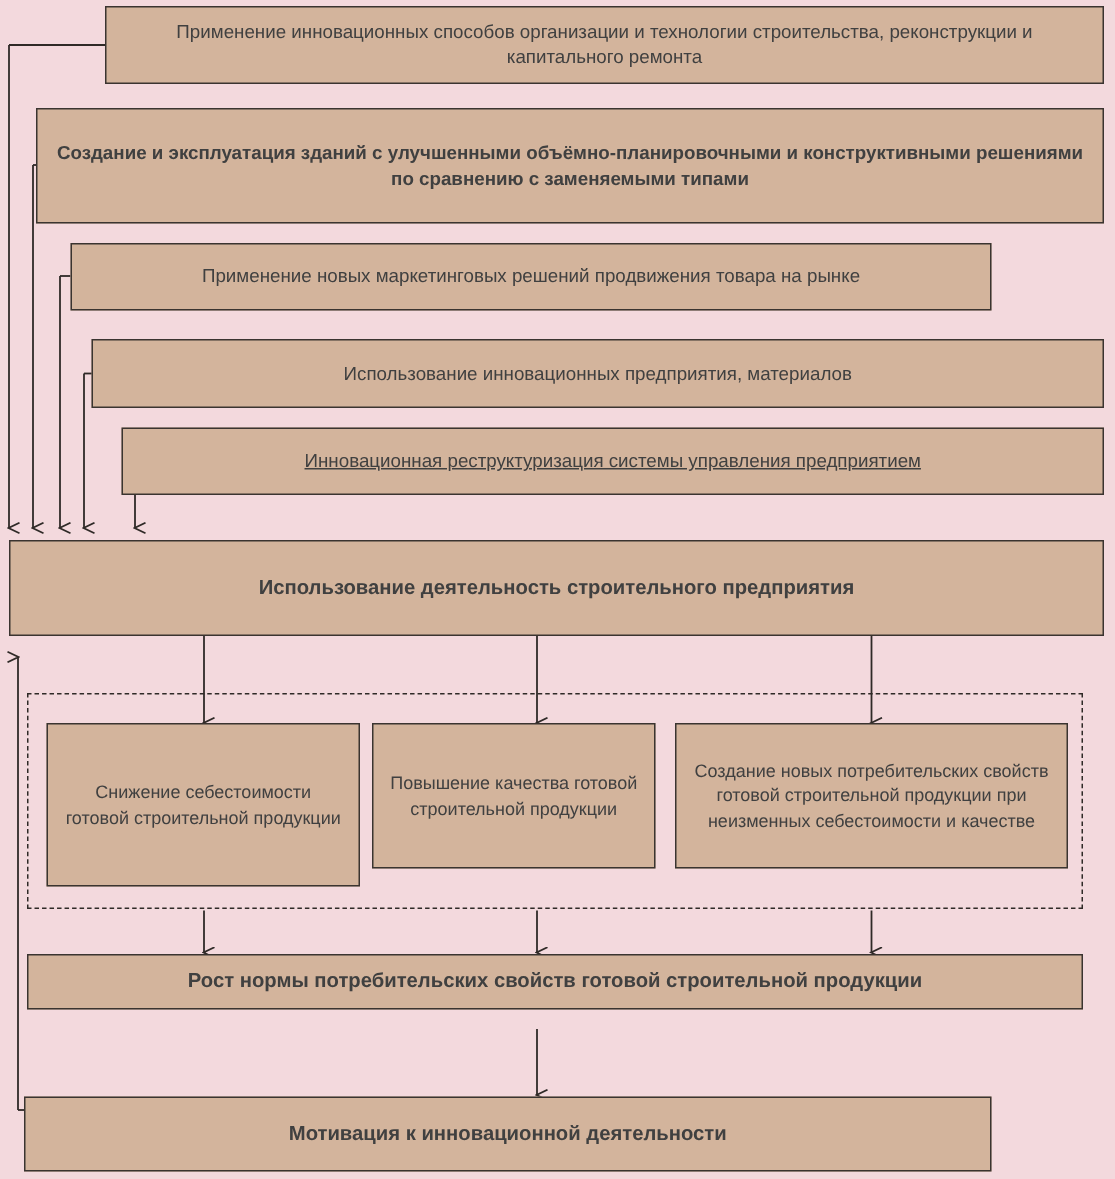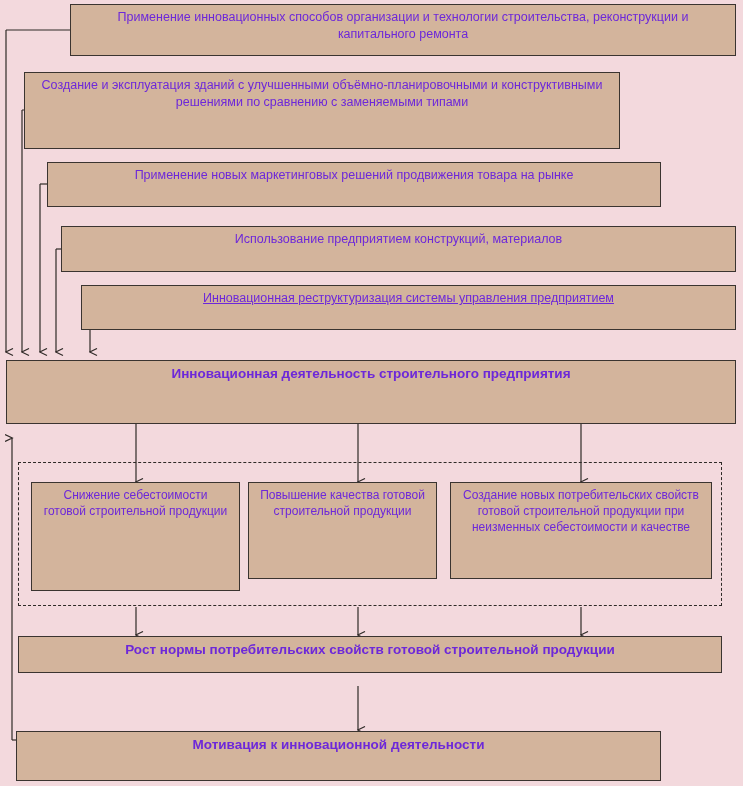--- a/index.html
+++ b/index.html
@@ -18,23 +18,23 @@
     position: absolute;
     left: 0; top: 0;
     width: 743px;
     height: 786px;
   }
   .box {
     position: absolute;
     box-sizing: border-box;
     background: #d3b49c;
     border: 1px solid #3a3430;
-    color: #6d28d9;
+    color: #404040;
     display: flex;
-    align-items: flex-start;
+    align-items: center;
     justify-content: center;
     text-align: center;
     line-height: 1.35;
     font-size: 12.5px;
     padding: 4px 10px;
   }
   .box.bold {
     font-weight: bold;
     font-size: 13.5px;
   }
@@ -93,38 +93,38 @@
     <path d="M358,686 L358,730" fill="none" stroke="#2f2a27" stroke-width="1.2" marker-end="url(#arrow)"></path>
 
     <path d="M12,740 L12,438" fill="none" stroke="#2f2a27" stroke-width="1.2" marker-end="url(#arrow)"></path>
     <path d="M16,740 L12,740" fill="none" stroke="#2f2a27" stroke-width="1.2"></path>
   </svg>
 
   <div class="box" style="left:70px; top:4px; width:666px; height:52px;">
     <span>Применение инновационных способов организации и технологии строительства, реконструкции и капитального ремонта</span>
   </div>
 
-  <div class="box" style="left:24px; top:72px; width:596px; height:77px;">
+  <div class="box" style="left:24px; top:72px; width:712px; height:77px;font-weight:bold;">
     <span>Создание и эксплуатация зданий с улучшенными объёмно-планировочными и конструктивными решениями по сравнению с заменяемыми типами</span>
   </div>
 
   <div class="box" style="left:47px; top:162px; width:614px; height:45px;">
     <span>Применение новых маркетинговых решений продвижения товара на рынке</span>
   </div>
 
   <div class="box" style="left:61px; top:226px; width:675px; height:46px;">
-    <span>Использование предприятием конструкций, материалов</span>
+    <span>Использование инновационных предприятия, материалов</span>
   </div>
 
   <div class="box" style="left:81px; top:285px; width:655px; height:45px;text-decoration:underline;">
     <span>Инновационная реструктуризация системы управления предприятием</span>
   </div>
 
   <div class="box bold" style="left:6px; top:360px; width:730px; height:64px;">
-    <span>Инновационная деятельность строительного предприятия</span>
+    <span>Использование деятельность строительного предприятия</span>
   </div>
 
   <div class="dashed-region" style="left:18px; top:462px; width:704px; height:144px;"></div>
 
   <div class="box small" style="left:31px; top:482px; width:209px; height:109px;">
     <span>Снижение себестоимости готовой строительной продукции</span>
   </div>
 
   <div class="box small" style="left:248px; top:482px; width:189px; height:97px;">
     <span>Повышение качества готовой строительной продукции</span>

